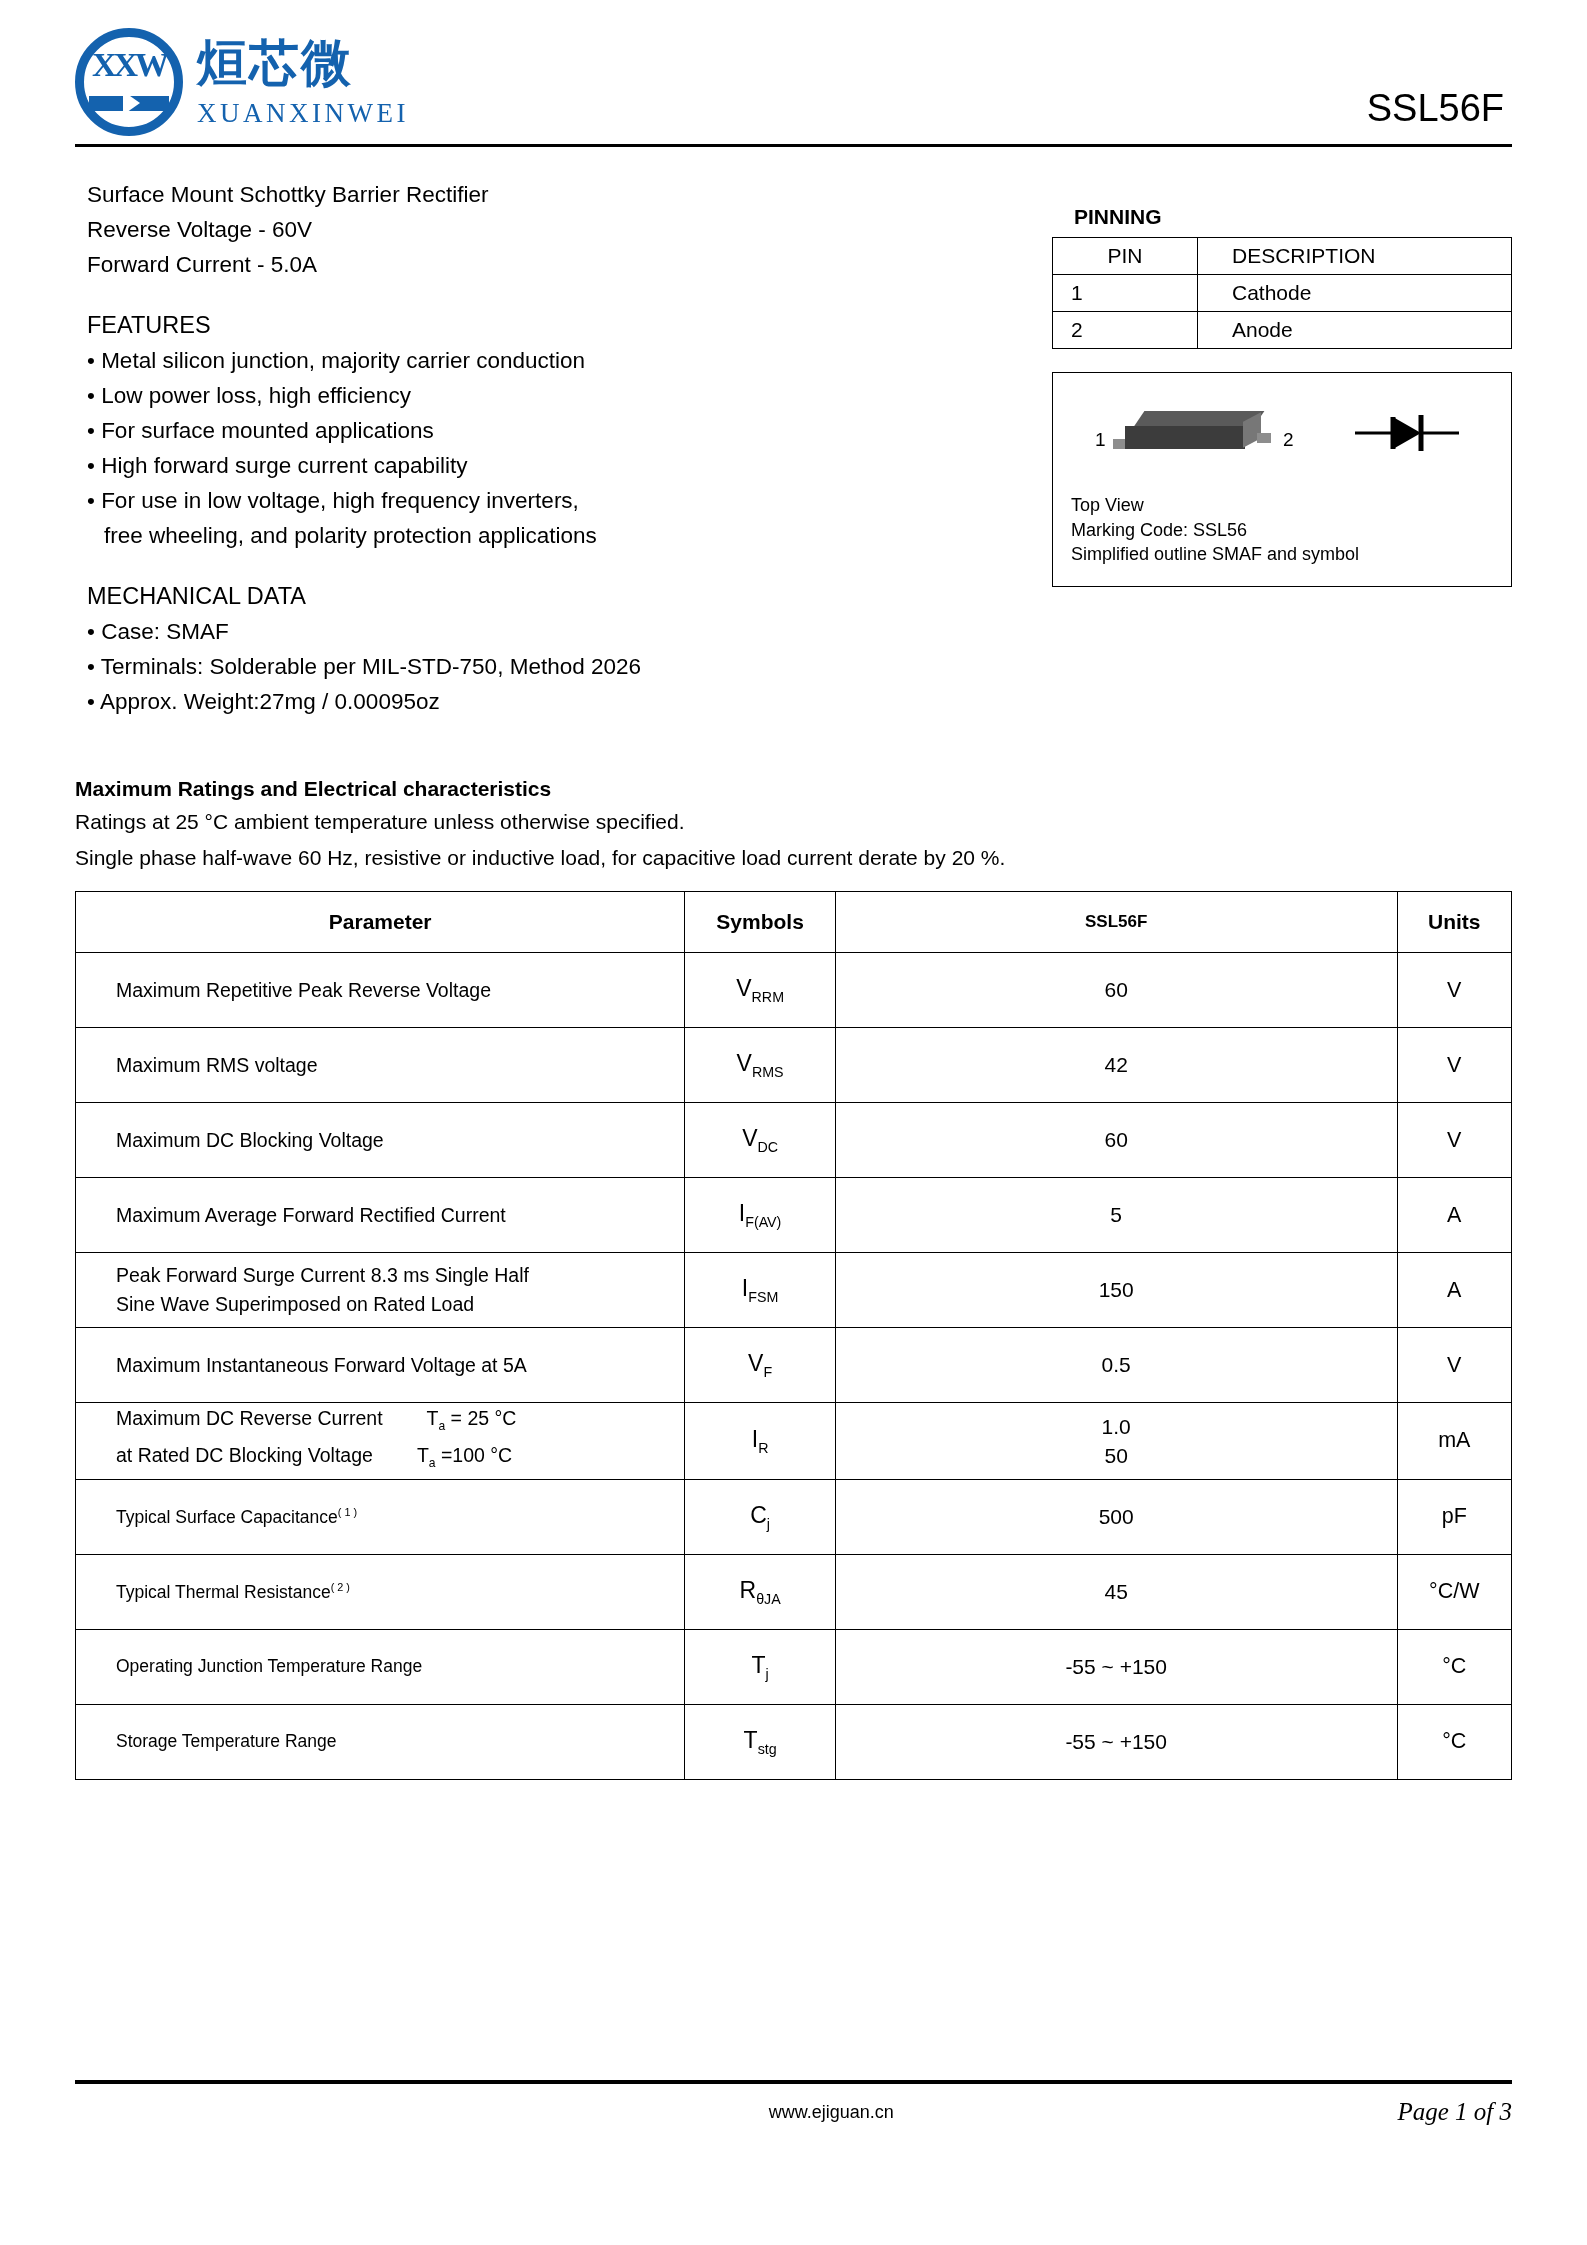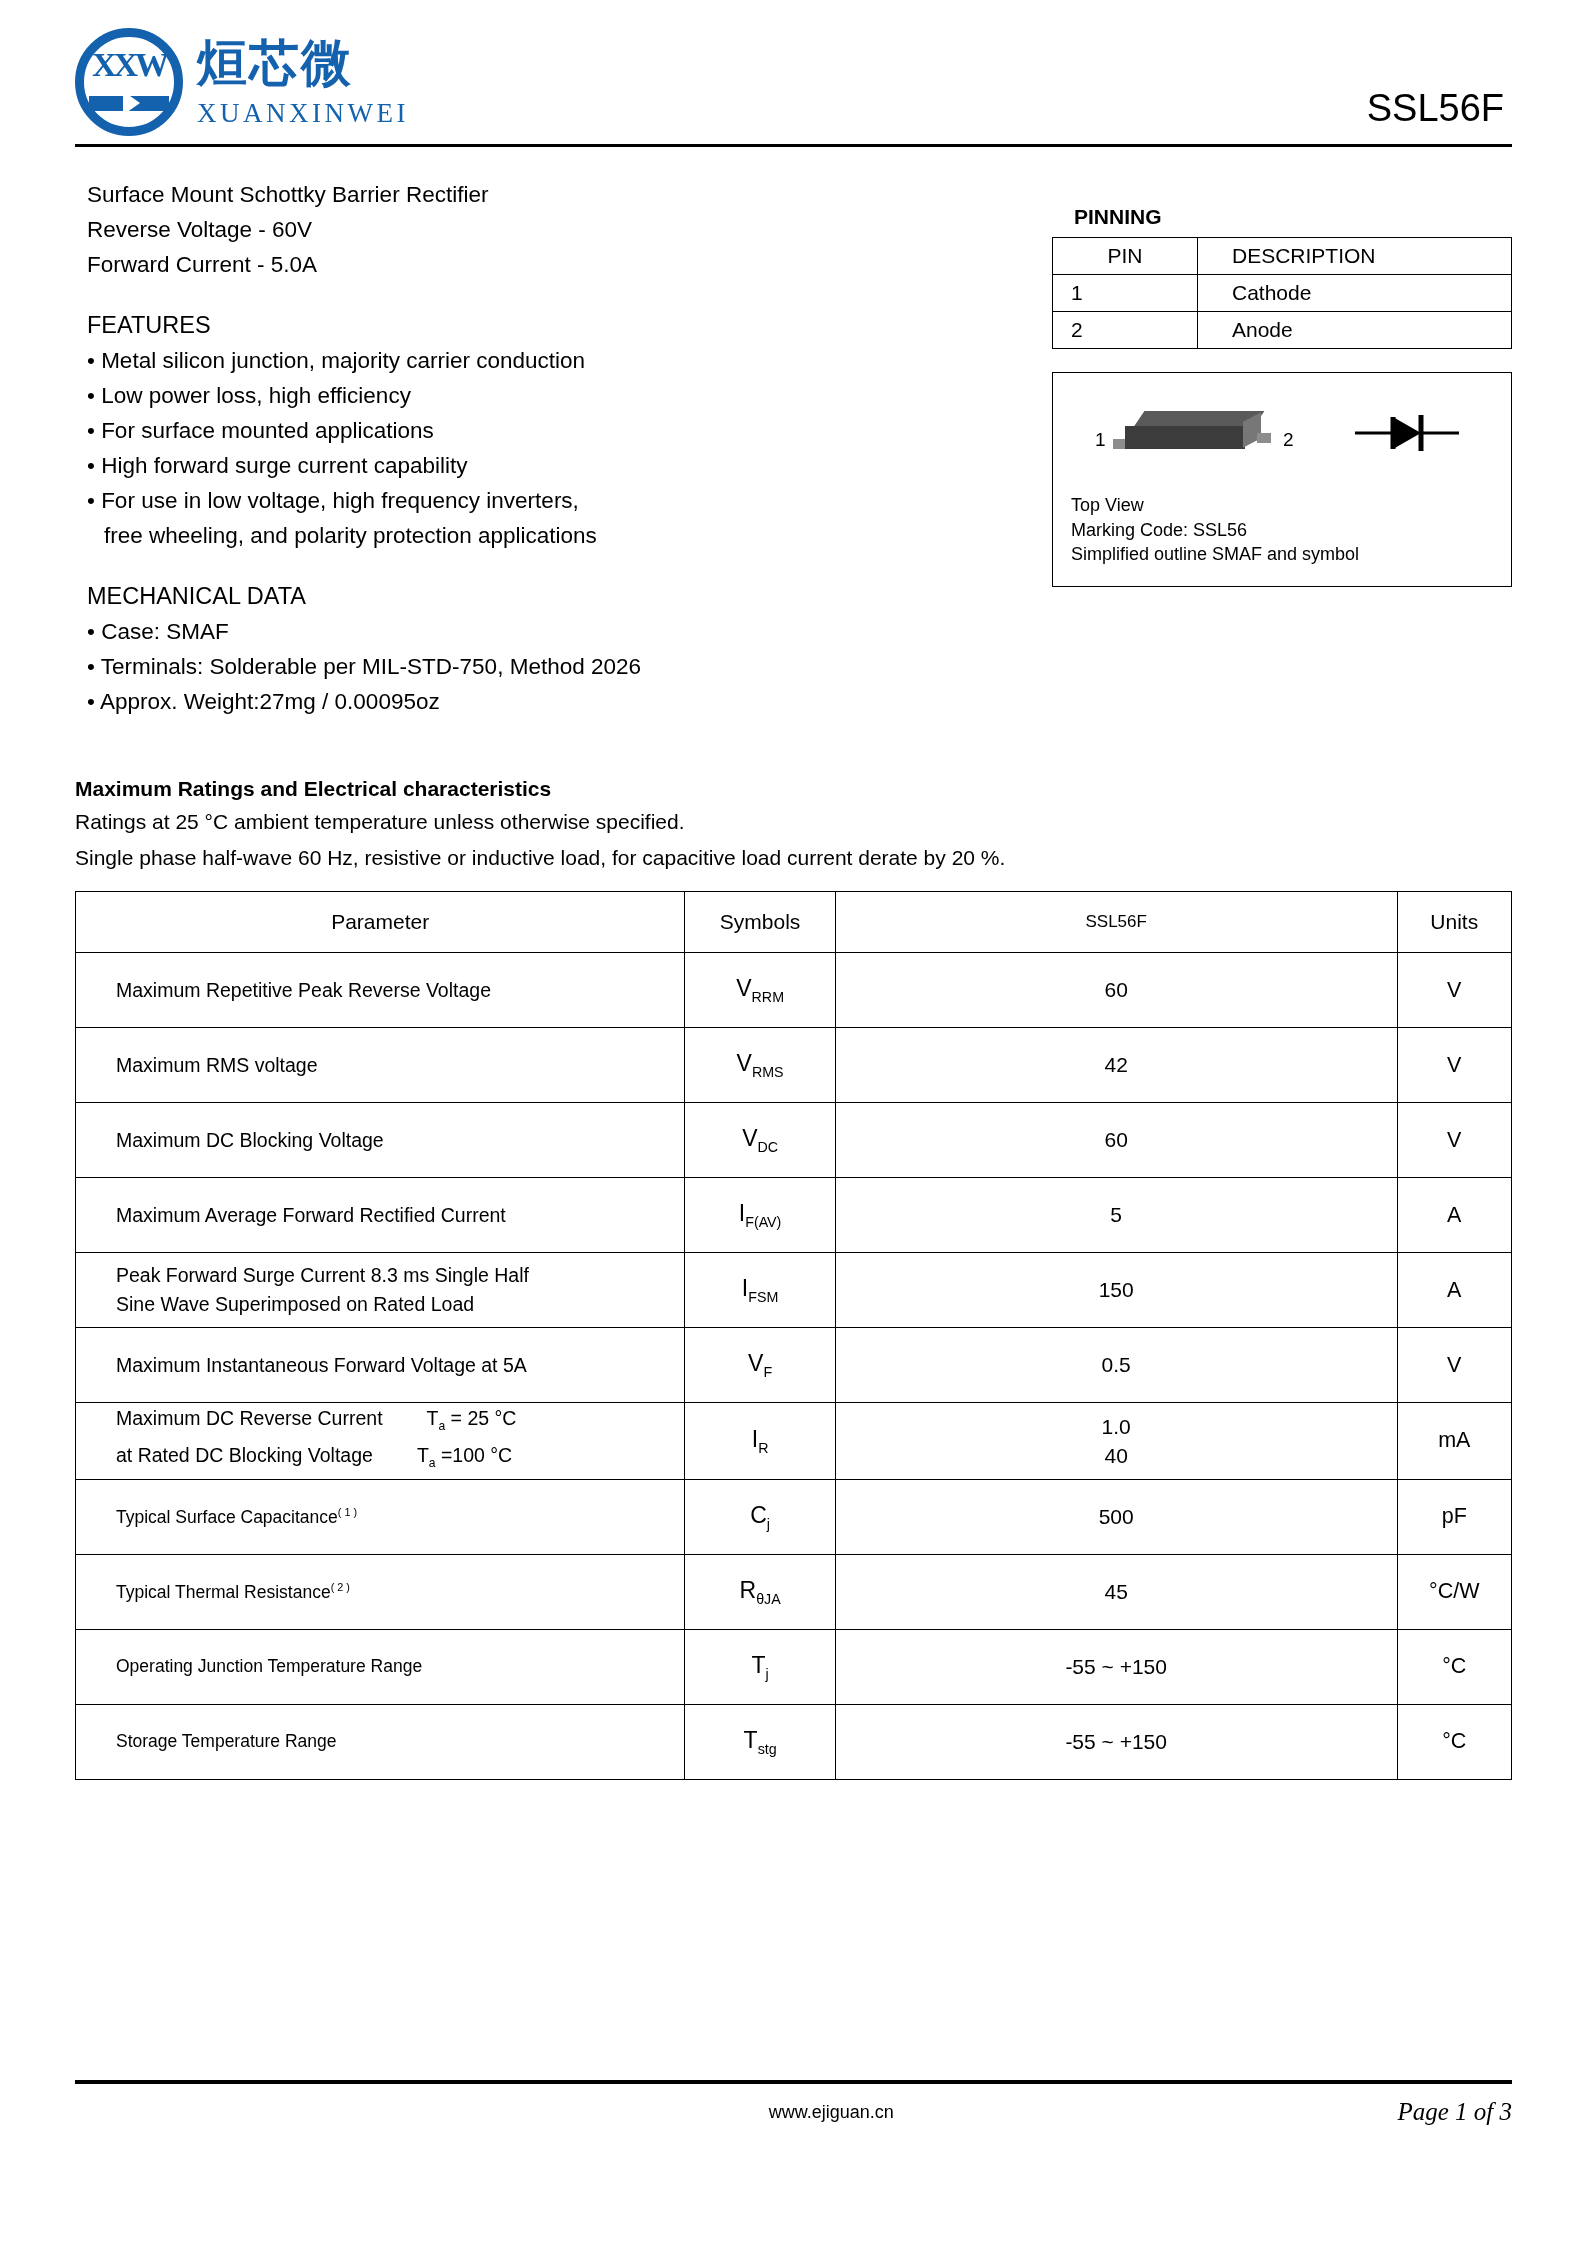--- a/index.html
+++ b/index.html
@@ -258,21 +258,21 @@
     width: 1437px;
     margin-top: 18px;
     table-layout: fixed;
   }
   table.spec td, table.spec th {
     border: 1px solid #000;
     text-align: center;
     vertical-align: middle;
   }
   table.spec thead td {
-    font-weight: normal;
+    font-weight: bold;
     font-size: 21px;
     height: 58px;
   }
   table.spec thead td.dev {
     font-size: 17px;
   }
   table.spec td.param {
     text-align: left;
     padding-left: 40px;
     font-size: 19.5px;
@@ -487,21 +487,21 @@
           <td class="unit">V</td>
         </tr>
         <tr>
           <td class="param twoline">
             <div><span>Maximum DC Reverse Current</span><span class="ta-val"><span>T</span><sub>a</sub><span> = 25 °C</span></span></div>
             <div><span>at Rated DC Blocking Voltage</span><span class="ta-val"><span>T</span><sub>a</sub><span> =100 °C</span></span></div>
           </td>
           <td class="sym"><span>I</span><sub>R</sub></td>
           <td class="val twoline">
             <div>1.0</div>
-            <div>40</div>
+            <div>50</div>
           </td>
           <td class="unit">mA</td>
         </tr>
         <tr>
           <td class="param small"><span>Typical Surface Capacitance</span><sup>( 1 )</sup></td>
           <td class="sym"><span>C</span><sub>j</sub></td>
           <td class="val">500</td>
           <td class="unit">pF</td>
         </tr>
         <tr>

